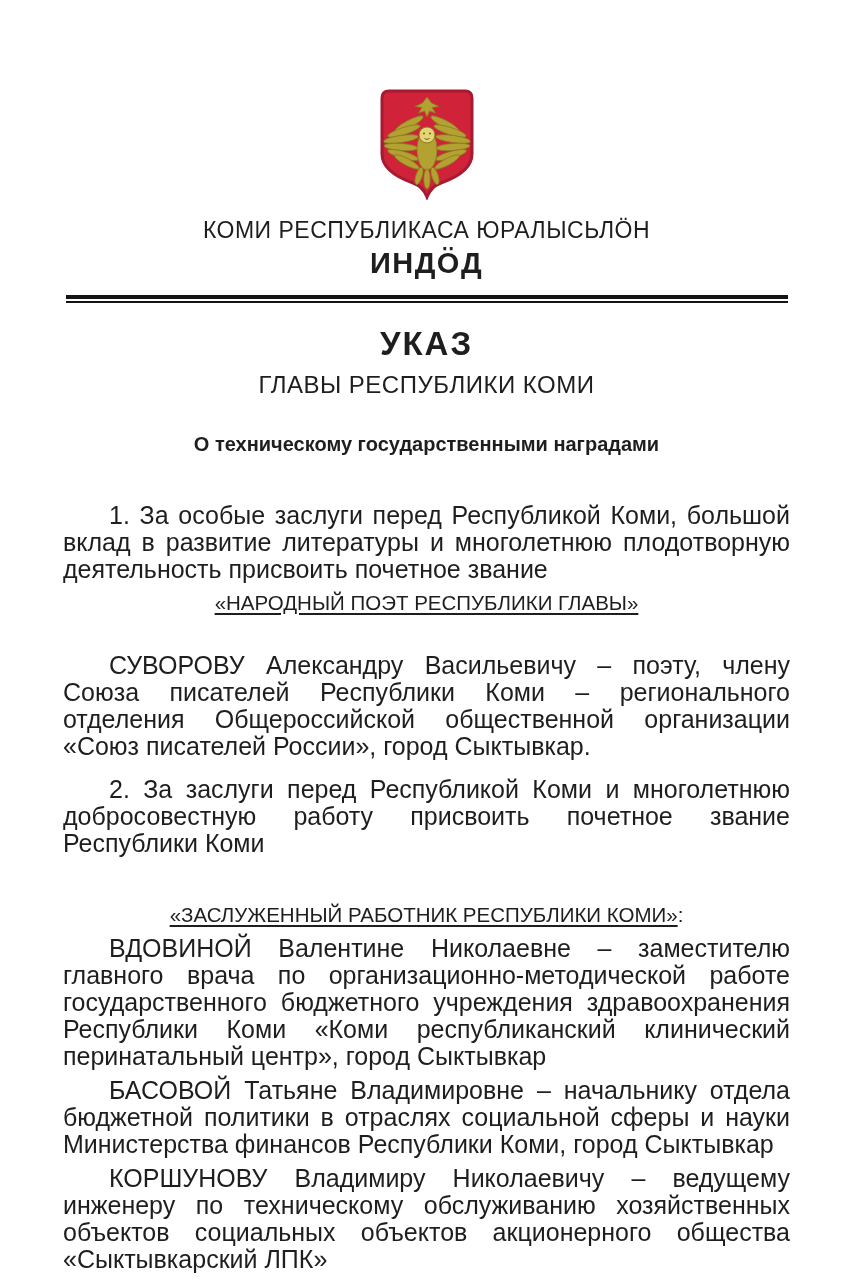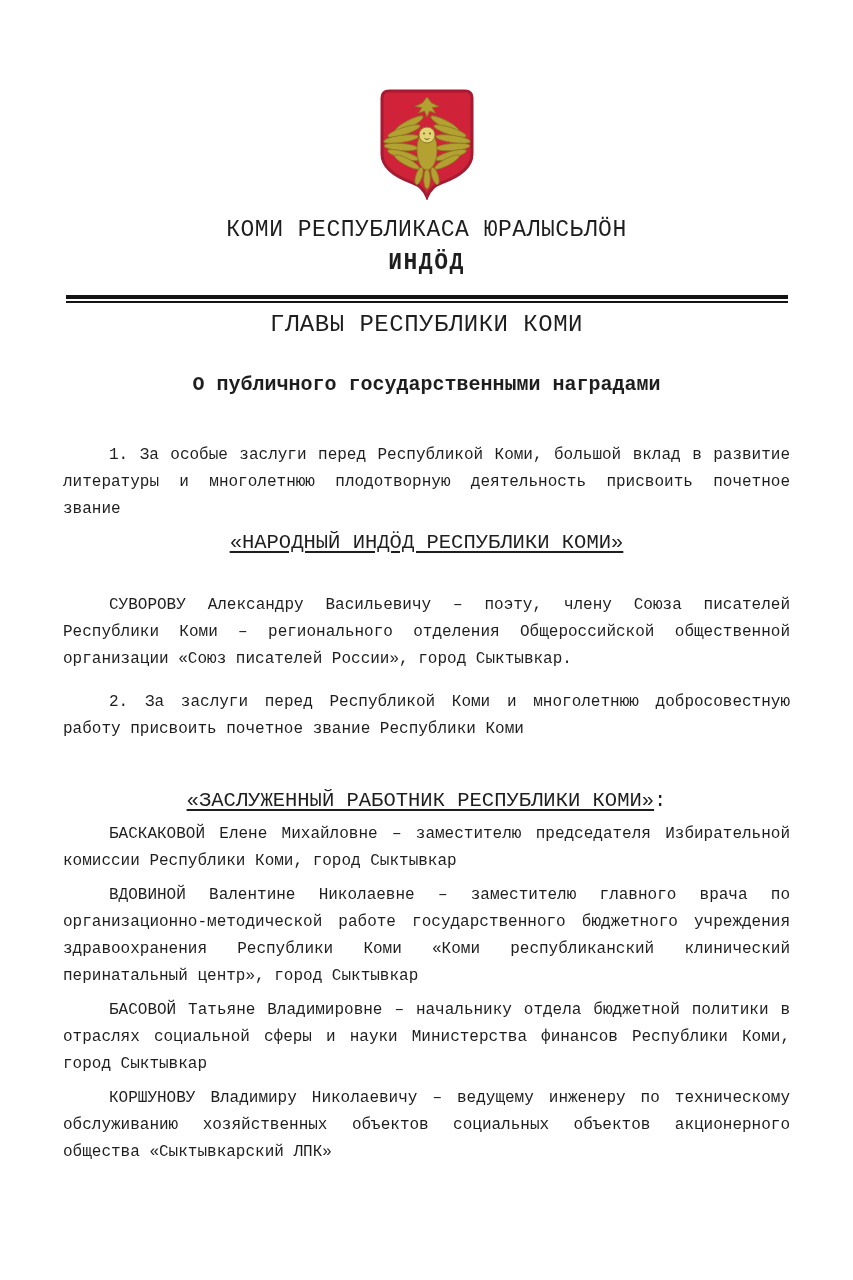--- a/index.html
+++ b/index.html
@@ -3,41 +3,41 @@
 <meta charset="utf-8">
 <style>
   html, body { margin: 0; padding: 0; background: #ffffff; }
   .page {
     position: relative;
     width: 853px;
     height: 1280px;
     margin: 0 auto;
     background: #ffffff;
     overflow: hidden;
-    font-family: Liberation Mono, monospace;
+    font-family: Liberation Sans, sans-serif;
     color: #1e1e1e;
   }
   .content { padding: 0 63px; }
 
   .emblem {
     width: 96px;
     height: 112px;
     margin: 88px auto 16px auto;
   }
   .emblem svg { display: block; width: 100%; height: 100%; }
 
   .org-line {
     text-align: center;
     font-size: 23px;
     letter-spacing: 0.5px;
     line-height: 28px;
   }
   .komi-doc-type {
     text-align: center;
-    font-size: 23px;
+    font-size: 29px;
     font-weight: bold;
     letter-spacing: 1.5px;
     line-height: 34px;
     margin-top: 2px;
   }
   .double-rule {
     width: 722px;
     margin: 15px auto 0 auto;
     border-top: 4px solid #141414;
     border-bottom: 2px solid #141414;
@@ -66,21 +66,21 @@
     font-size: 20px;
     line-height: 27px;
   }
   .subject .u-line {
     text-decoration: underline;
     text-underline-offset: 3px;
   }
 
   .par {
     margin: 0;
-    font-size: 16px;
+    font-size: 25px;
     line-height: 27px;
     text-align: justify;
     text-indent: 46px;
   }
   .par.first       { margin-top: 44px; }
   .center-u {
     margin: 6px 0 0 0;
     text-align: center;
     font-size: 20.5px;
     line-height: 27px;
@@ -137,37 +137,37 @@
         <path d="M45.5,50.5 Q48,52.5 50.5,50.5" fill="none" stroke="#6f6218" stroke-width="1"></path>
       </g>
     </svg>
   </div>
 
   <div class="org-line">КОМИ РЕСПУБЛИКАСА ЮРАЛЫСЬЛÖН</div>
   <div class="komi-doc-type">ИНДÖД</div>
 
   <div class="double-rule"></div>
 
+  <div class="doc-type">УКАЗ</div>
   <div class="issuer">ГЛАВЫ РЕСПУБЛИКИ КОМИ</div>
 
   <div class="subject">
-    <div>О публичного государственными наградами</div>
+    <div>О техническому государственными наградами</div>
   </div>
 
   <div class="content">
 
     <p class="par first">1. За особые заслуги перед Республикой Коми, большой вклад в развитие литературы и многолетнюю плодотворную деятельность присвоить почетное звание</p>
 
-    <p class="center-u"><span class="u">«НАРОДНЫЙ ИНДÖД РЕСПУБЛИКИ КОМИ»</span></p>
+    <p class="center-u"><span class="u">«НАРОДНЫЙ ПОЭТ РЕСПУБЛИКИ ГЛАВЫ»</span></p>
 
     <p class="par recipient1">СУВОРОВУ Александру Васильевичу – поэту, члену Союза писателей Республики Коми – регионального отделения Общероссийской общественной организации «Союз писателей России», город Сыктывкар.</p>
 
     <p class="par item2">2. За заслуги перед Республикой Коми и многолетнюю добросовестную работу присвоить почетное звание Республики Коми</p>
 
     <p class="center-u h2"><span class="u">«ЗАСЛУЖЕННЫЙ РАБОТНИК РЕСПУБЛИКИ КОМИ»</span><span>:</span></p>
 
-    <p class="par rec rec-first">БАСКАКОВОЙ Елене Михайловне – заместителю председателя Избирательной комиссии Республики Коми, город Сыктывкар</p>
     <p class="par rec">ВДОВИНОЙ Валентине Николаевне – заместителю главного врача по организационно-методической работе государственного бюджетного учреждения здравоохранения Республики Коми «Коми республиканский клинический перинатальный центр», город Сыктывкар</p>
     <p class="par rec">БАСОВОЙ Татьяне Владимировне – начальнику отдела бюджетной политики в отраслях социальной сферы и науки Министерства финансов Республики Коми, город Сыктывкар</p>
     <p class="par rec">КОРШУНОВУ Владимиру Николаевичу – ведущему инженеру по техническому обслуживанию хозяйственных объектов социальных объектов акционерного общества «Сыктывкарский ЛПК»</p>
 
   </div>
 </div>
 
 </body></html>

